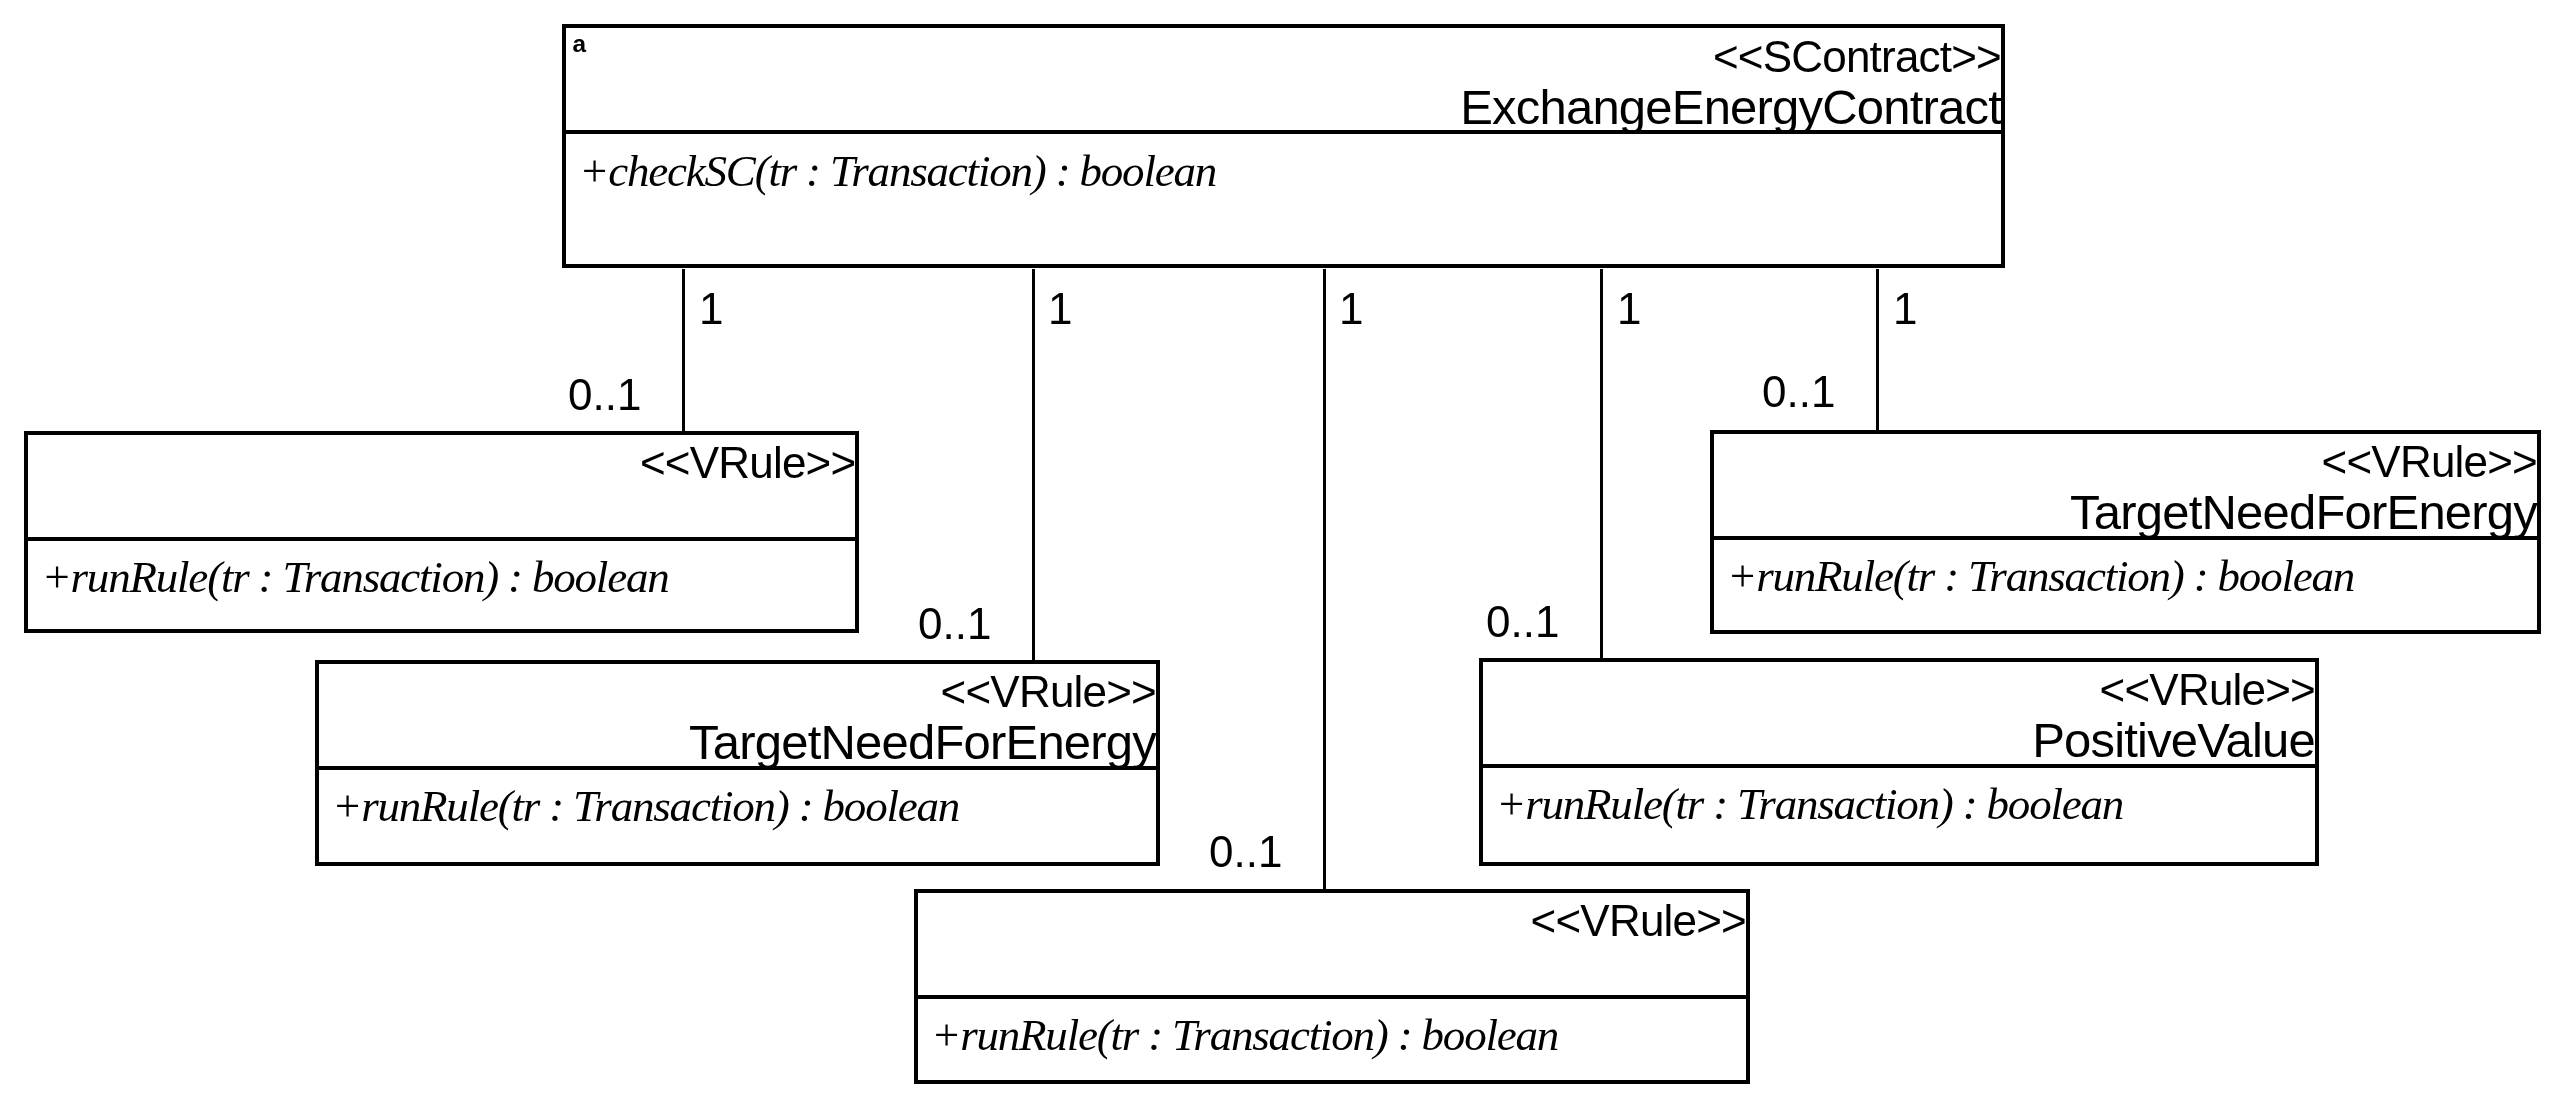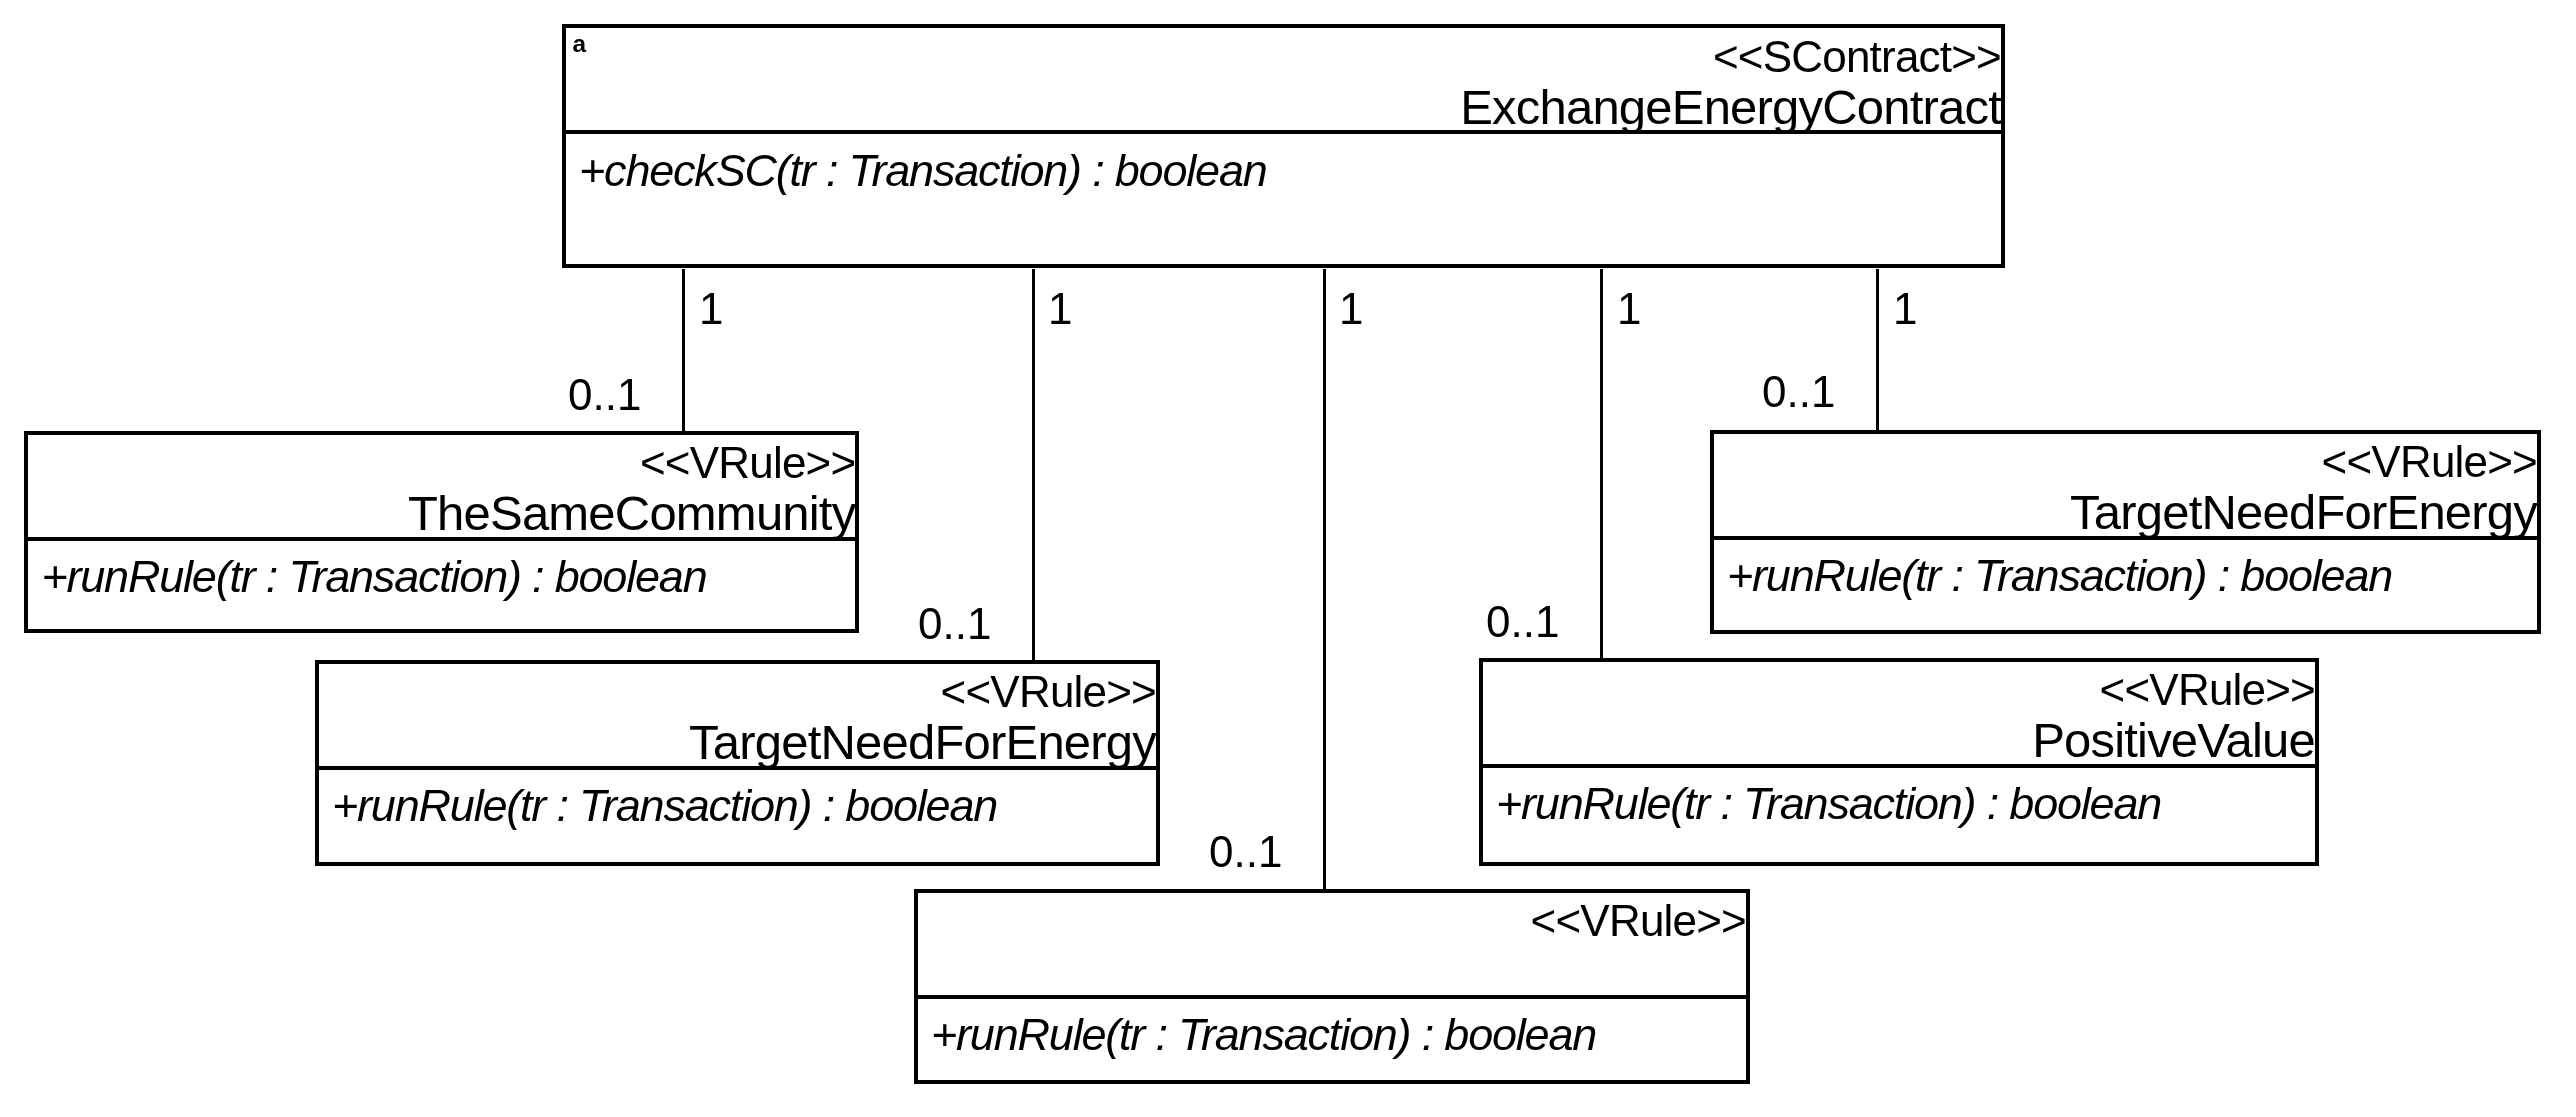--- a/index.html
+++ b/index.html
@@ -38,20 +38,21 @@
   }
   .class-name {
     font-size: 49px;
     line-height: 50px;
     font-weight: normal;
     letter-spacing: -0.8px;
     white-space: nowrap;
   }
   .uml-methods {
     padding: 11.4px 13px 0 13px;
+    font-family: Liberation Serif, serif;
   }
   .method {
     font-size: 45px;
     line-height: 50px;
     font-style: italic;
     letter-spacing: -1.2px;
     white-space: nowrap;
   }
   .corner-marker {
     position: absolute;
@@ -104,21 +105,20 @@
       <div class="class-name">ExchangeEnergyContract</div>
     </div>
     <div class="uml-methods">
       <div class="method">+checkSC(tr : Transaction) : boolean</div>
     </div>
   </div>
 
   <div class="uml-class" style="left:24.4px; top:431px; width:835px; height:202px;">
     <div class="uml-header">
       <div class="stereotype">&lt;&lt;VRule&gt;&gt;</div>
-      <div class="class-name">TheSameCommunity</div>
     </div>
     <div class="uml-methods">
       <div class="method">+runRule(tr : Transaction) : boolean</div>
     </div>
   </div>
 
   <div class="uml-class" style="left:315px; top:660px; width:845px; height:206px;">
     <div class="uml-header">
       <div class="stereotype">&lt;&lt;VRule&gt;&gt;</div>
       <div class="class-name">TargetNeedForEnergy</div>

